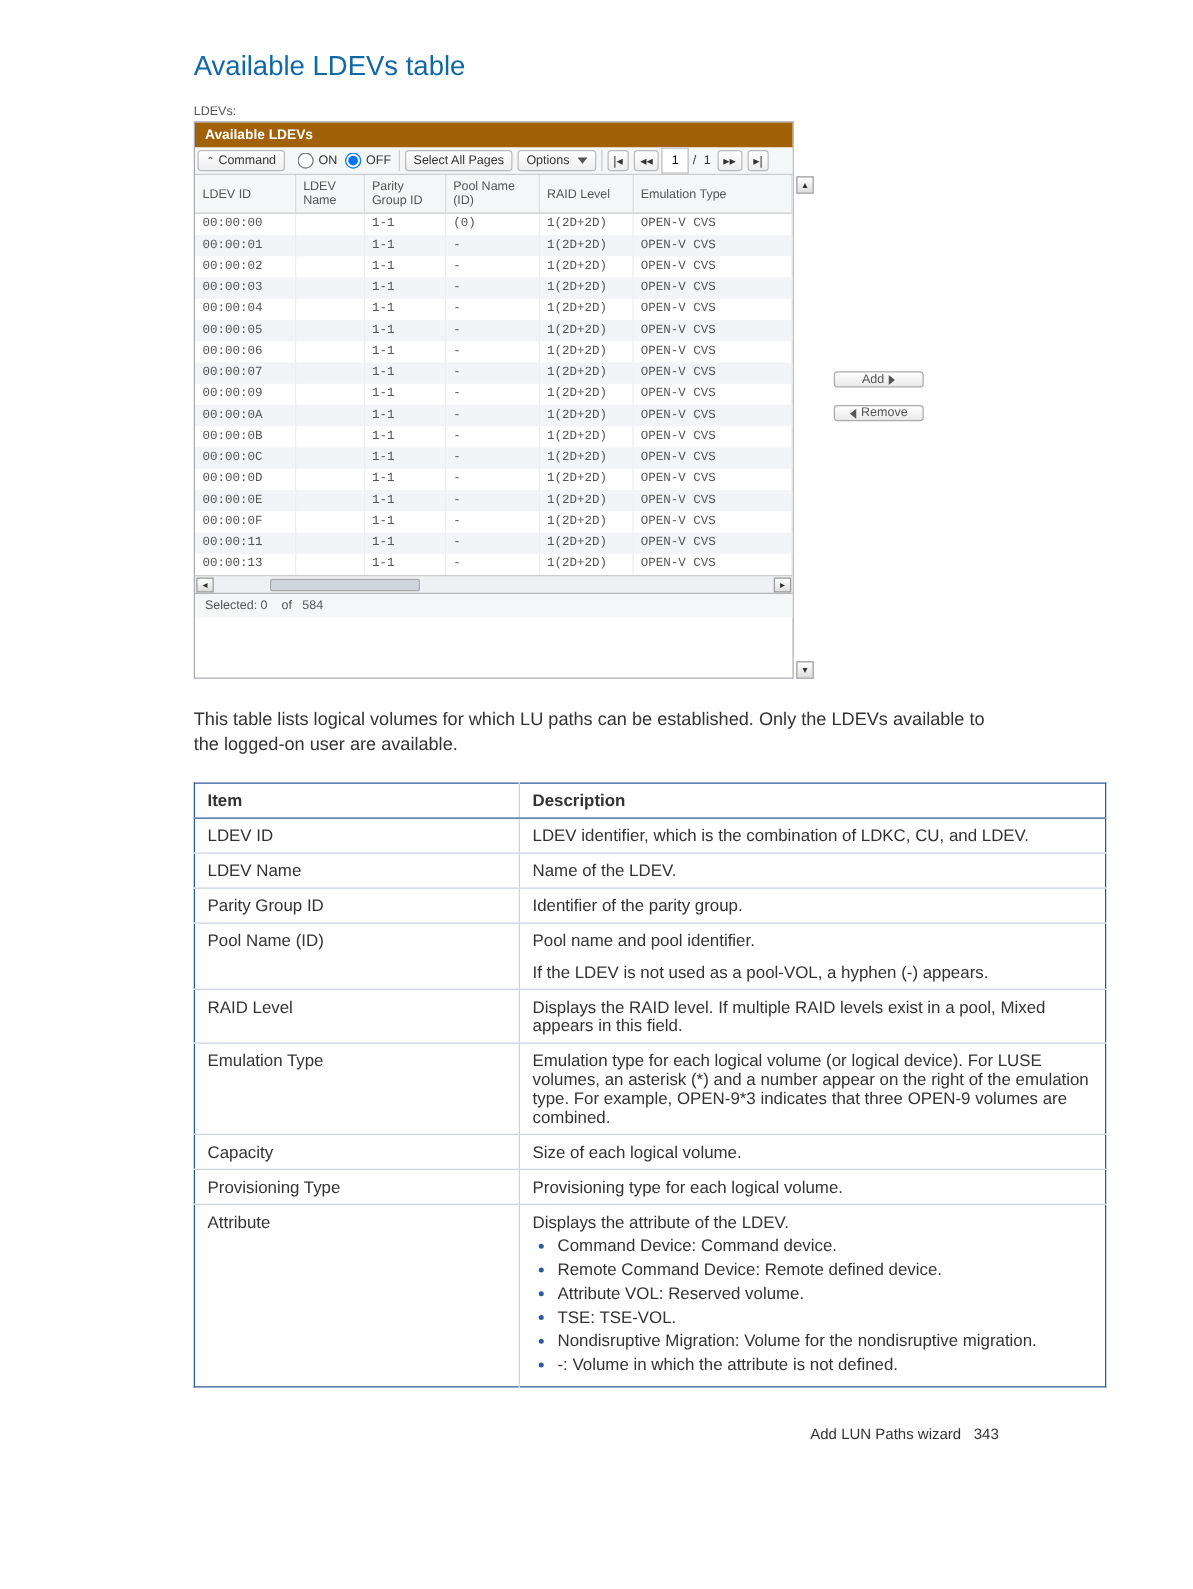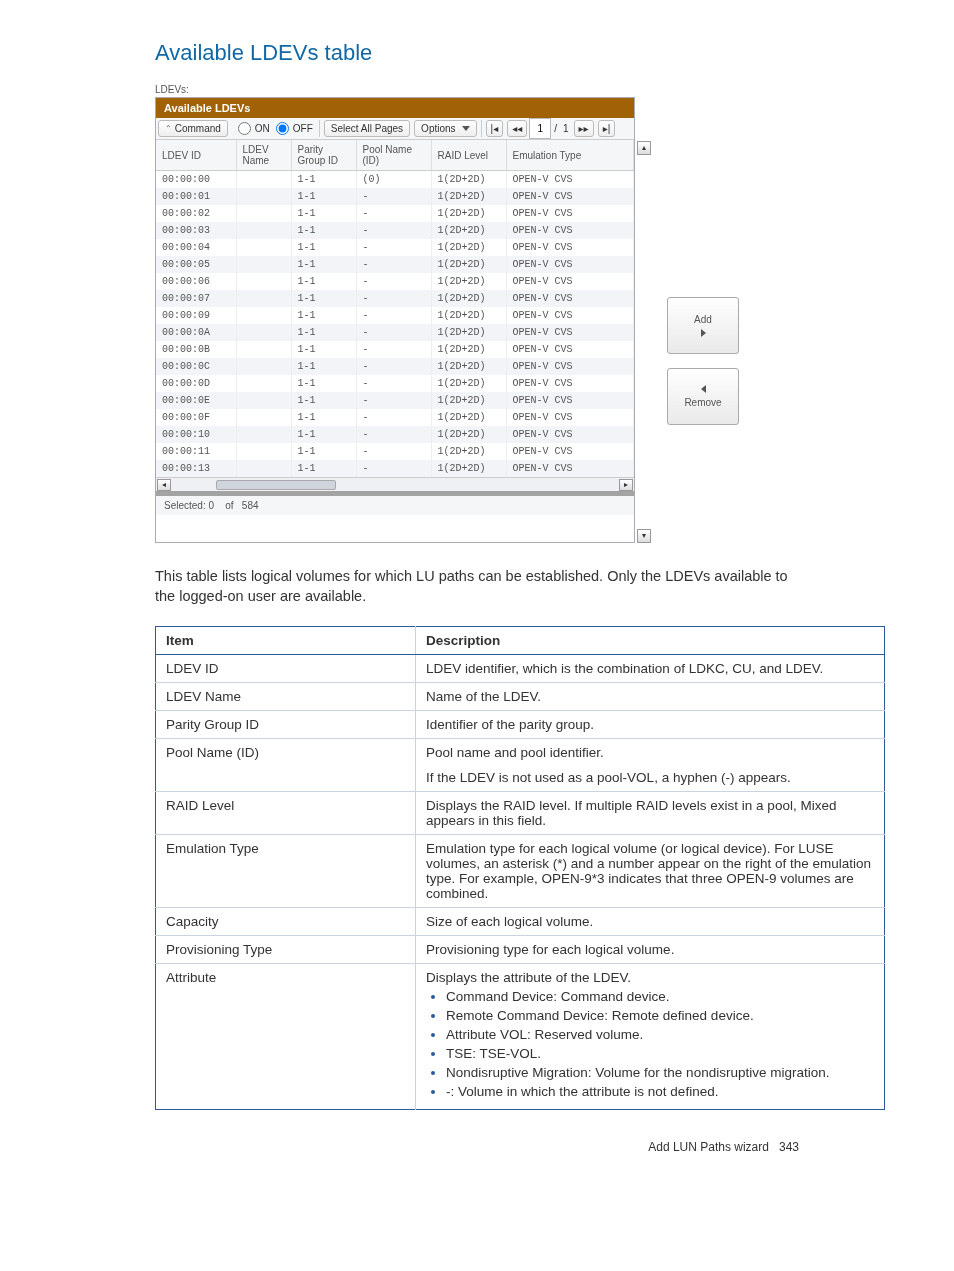--- a/index.html
+++ b/index.html
@@ -96,33 +96,32 @@
   .hscroll {
     height: 14px;
     background: #eef0f3;
     border-top: 1px solid #ccc;
     position: relative;
   }
   .hscroll .arrow { position:absolute; width:14px; height:12px; top:1px; border:1px solid #999; background:linear-gradient(#fff,#ddd); font-size:8px; text-align:center; line-height:10px; cursor:pointer; }
   .hscroll .arrow.left{left:1px;} .hscroll .arrow.right{right:1px;}
   .hscroll .thumb{position:absolute;left:60px;top:2px;width:120px;height:10px;background:#d0d4dc;border:1px solid #aaa;border-radius:2px;}
   .footer-bar {
-    background:#f5f6f8; border-top:5px solid #a3a3a3;
+    background:#f5f6f8; border-top:1px solid #a3a3a3;
     font-family: Verdana, sans-serif; font-size:10px; color:#555;
     padding:4px 8px;
   }
   .side-buttons { display:flex; flex-direction:column; gap:14px; margin-top:200px; }
   .side-btn {
-    width:72px; padding:16px 6px;
+    width:72px; padding:0 6px;
     border:1px solid #aaa; border-radius:3px;
     background:linear-gradient(#fff,#e9e9e9);
     font-family: Verdana,sans-serif; font-size:10px; color:#555;
     display:inline-flex; align-items:center; justify-content:center; gap:4px;
     cursor:pointer;
-    flex-direction:column;
   }
   .body-text {
     font-family: "Segoe UI", Arial, sans-serif;
     font-size: 14.5px;
     color: #333;
     line-height: 1.35;
     margin: 24px 0 20px 0;
     max-width: 730px;
   }
   .desc-table {
@@ -338,28 +337,20 @@
             </tr>
             <tr>
               <td>00:00:0F</td>
               <td></td>
               <td>1-1</td>
               <td>-</td>
               <td>1(2D+2D)</td>
               <td>OPEN-V CVS</td>
             </tr>
             <tr>
-              <td>00:00:10</td>
-              <td></td>
-              <td>1-1</td>
-              <td>-</td>
-              <td>1(2D+2D)</td>
-              <td>OPEN-V CVS</td>
-            </tr>
-            <tr>
               <td>00:00:11</td>
               <td></td>
               <td>1-1</td>
               <td>-</td>
               <td>1(2D+2D)</td>
               <td>OPEN-V CVS</td>
             </tr>
             <tr>
               <td>00:00:13</td>
               <td></td>

